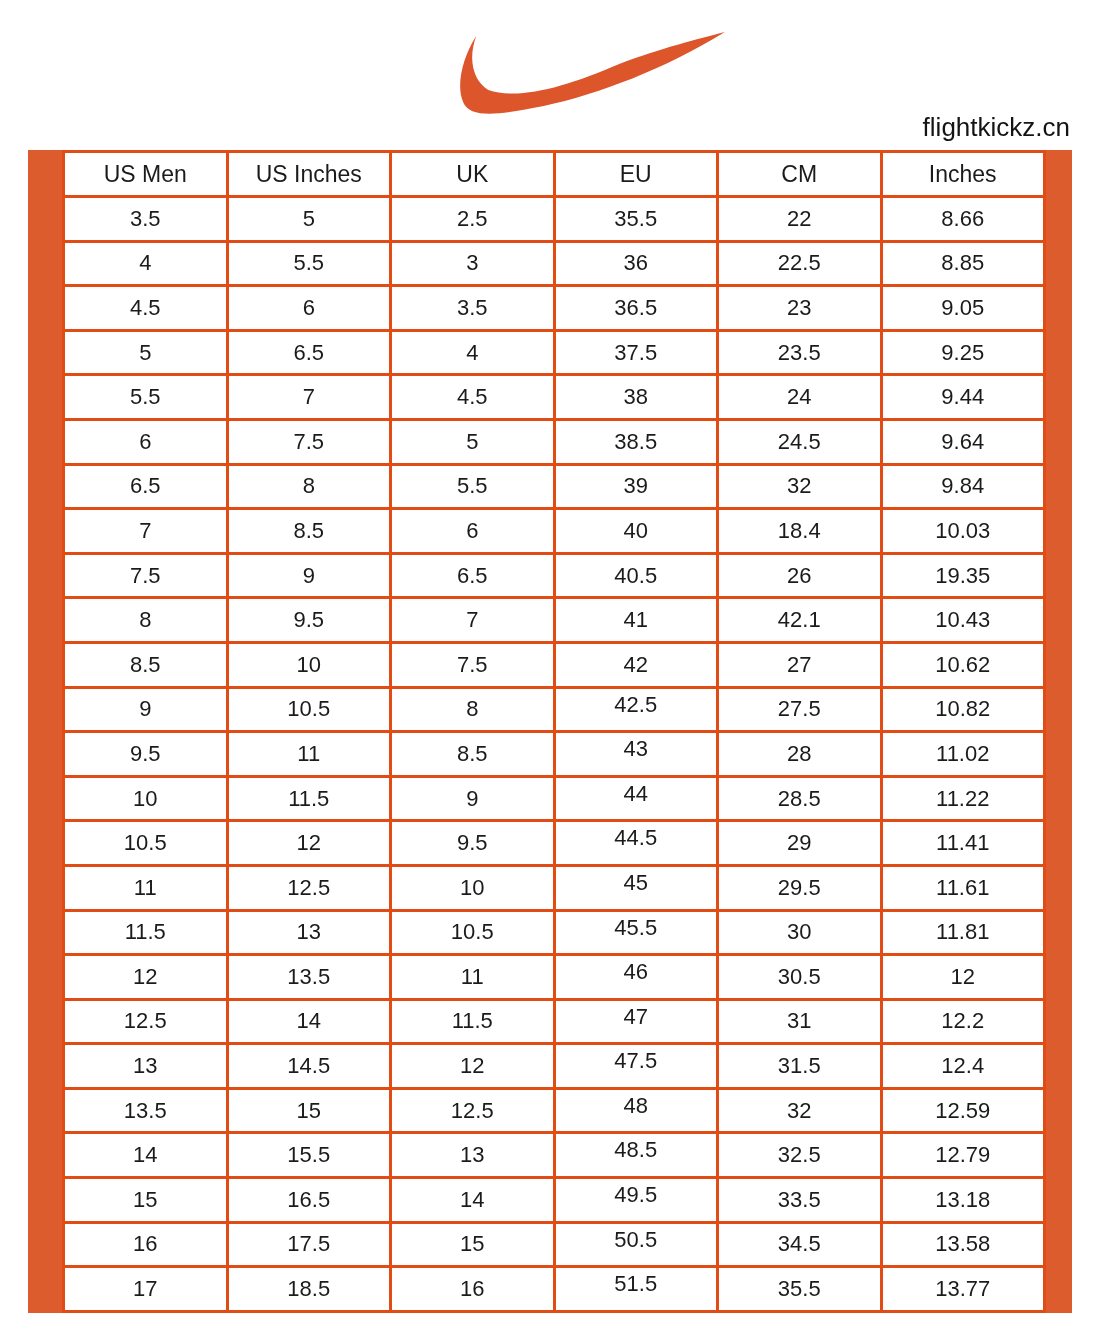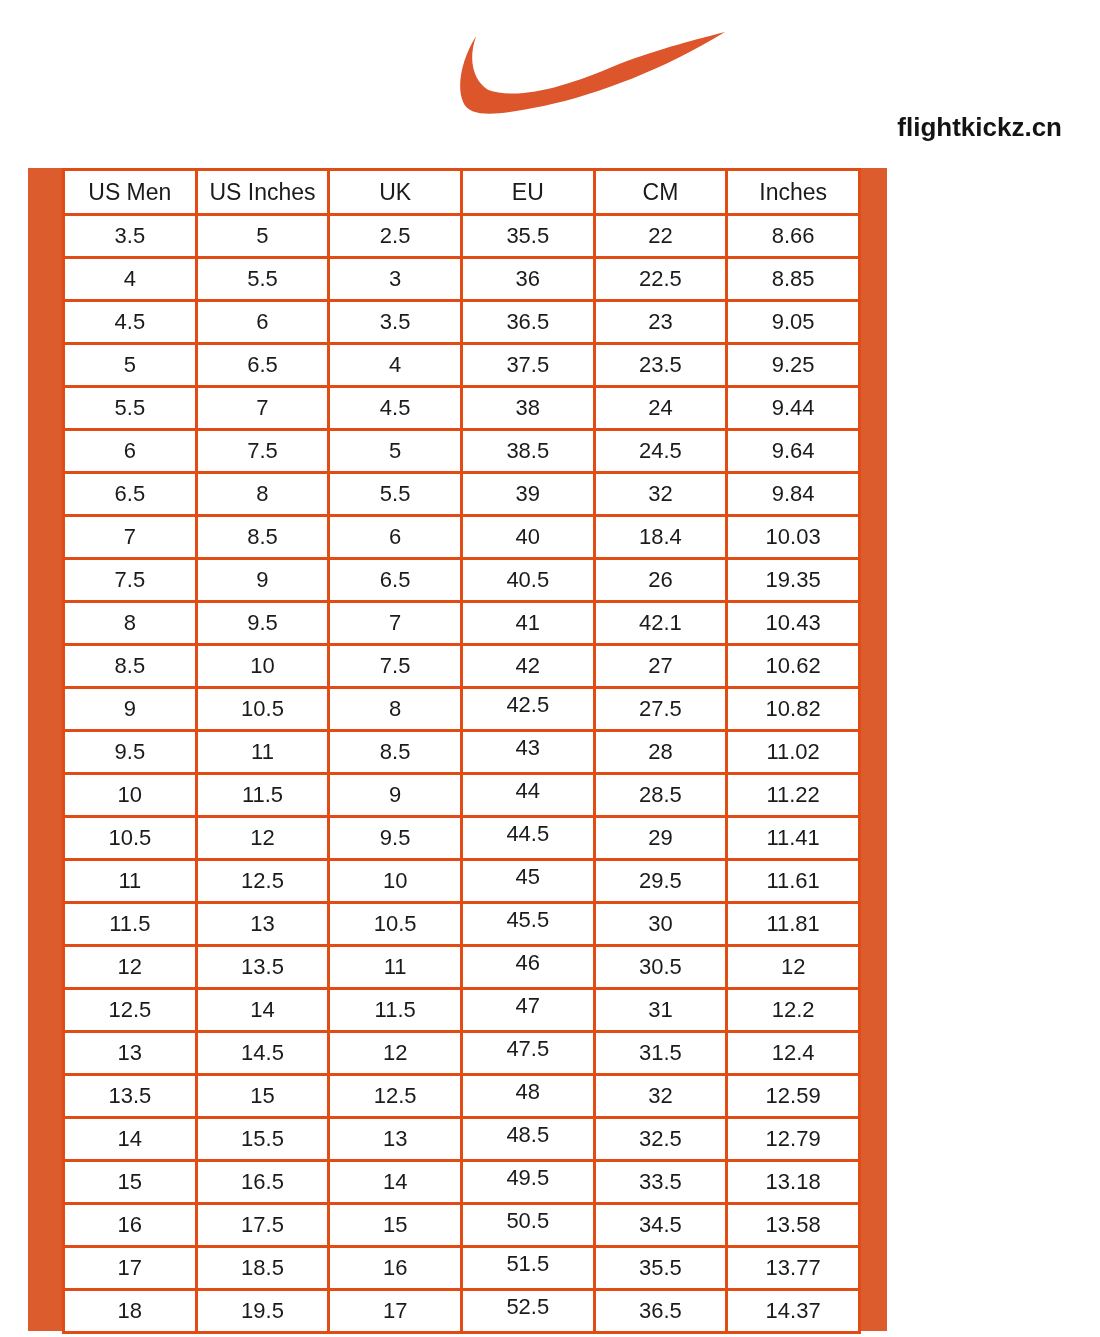--- a/index.html
+++ b/index.html
@@ -16,31 +16,31 @@
     position: absolute;
     left: 448px;
     top: 24px;
     width: 282px;
     height: 100px;
   }
   .logo-wrap svg { width: 100%; height: 100%; display: block; }
   .watermark {
     position: absolute;
     top: 112px;
-    right: 38px;
+    right: 30px;
     font-size: 26px;
-    font-weight: 700;
+    font-weight: 400;
     color: #141414;
     letter-spacing: 0px;
   }
   .chart-wrap {
     position: absolute;
     left: 28px;
-    top: 168px;
-    width: 859px;
+    top: 150px;
+    width: 1044px;
     height: 1163px;
     display: flex;
     align-items: stretch;
   }
   .band { background: #DD5C2E; flex: 0 0 auto; }
   .band-left  { width: 34px; }
   .band-right { width: 26px; }
   table.size-table {
     border-collapse: collapse;
     table-layout: fixed;
@@ -299,26 +299,18 @@
             <td>13.58</td>
           </tr>
           <tr>
             <td>17</td>
             <td>18.5</td>
             <td>16</td>
             <td class="eu-raised">51.5</td>
             <td>35.5</td>
             <td>13.77</td>
           </tr>
-          <tr>
-            <td>18</td>
-            <td>19.5</td>
-            <td>17</td>
-            <td class="eu-raised">52.5</td>
-            <td>36.5</td>
-            <td>14.37</td>
-          </tr>
         </tbody>
     </table>
     <div class="band band-right"></div>
   </div>
 
 </div>
 
 </body></html>

